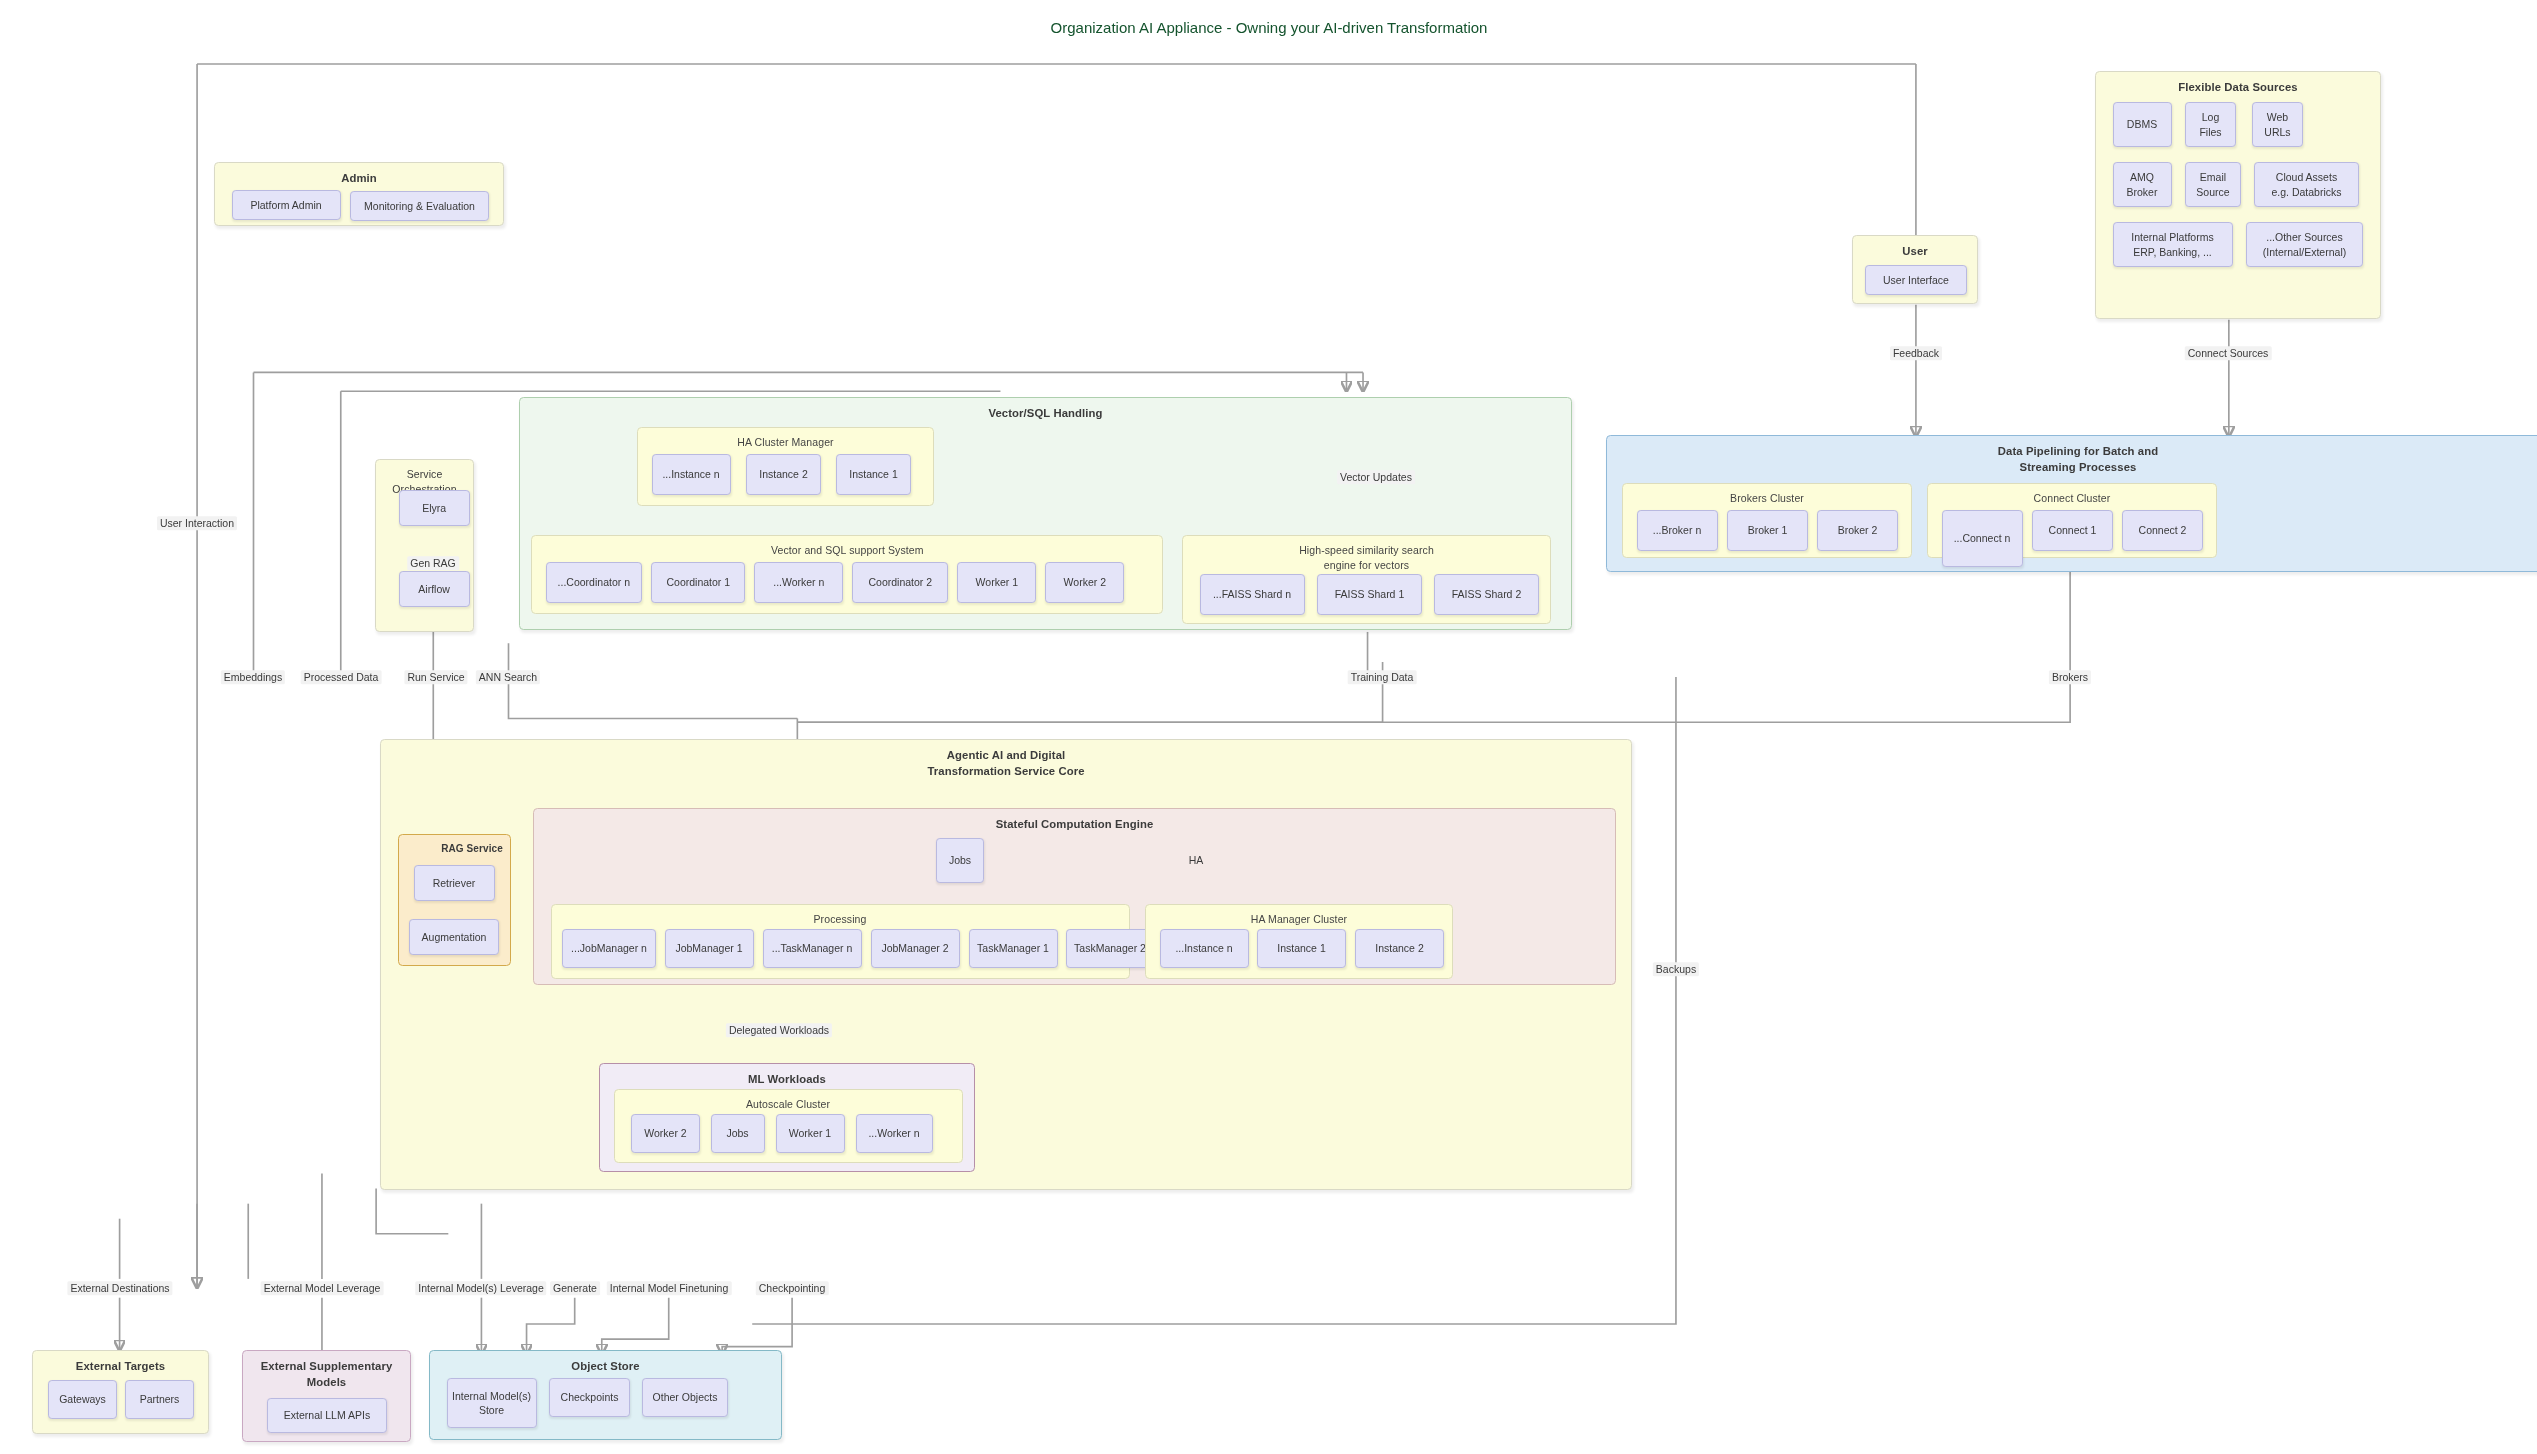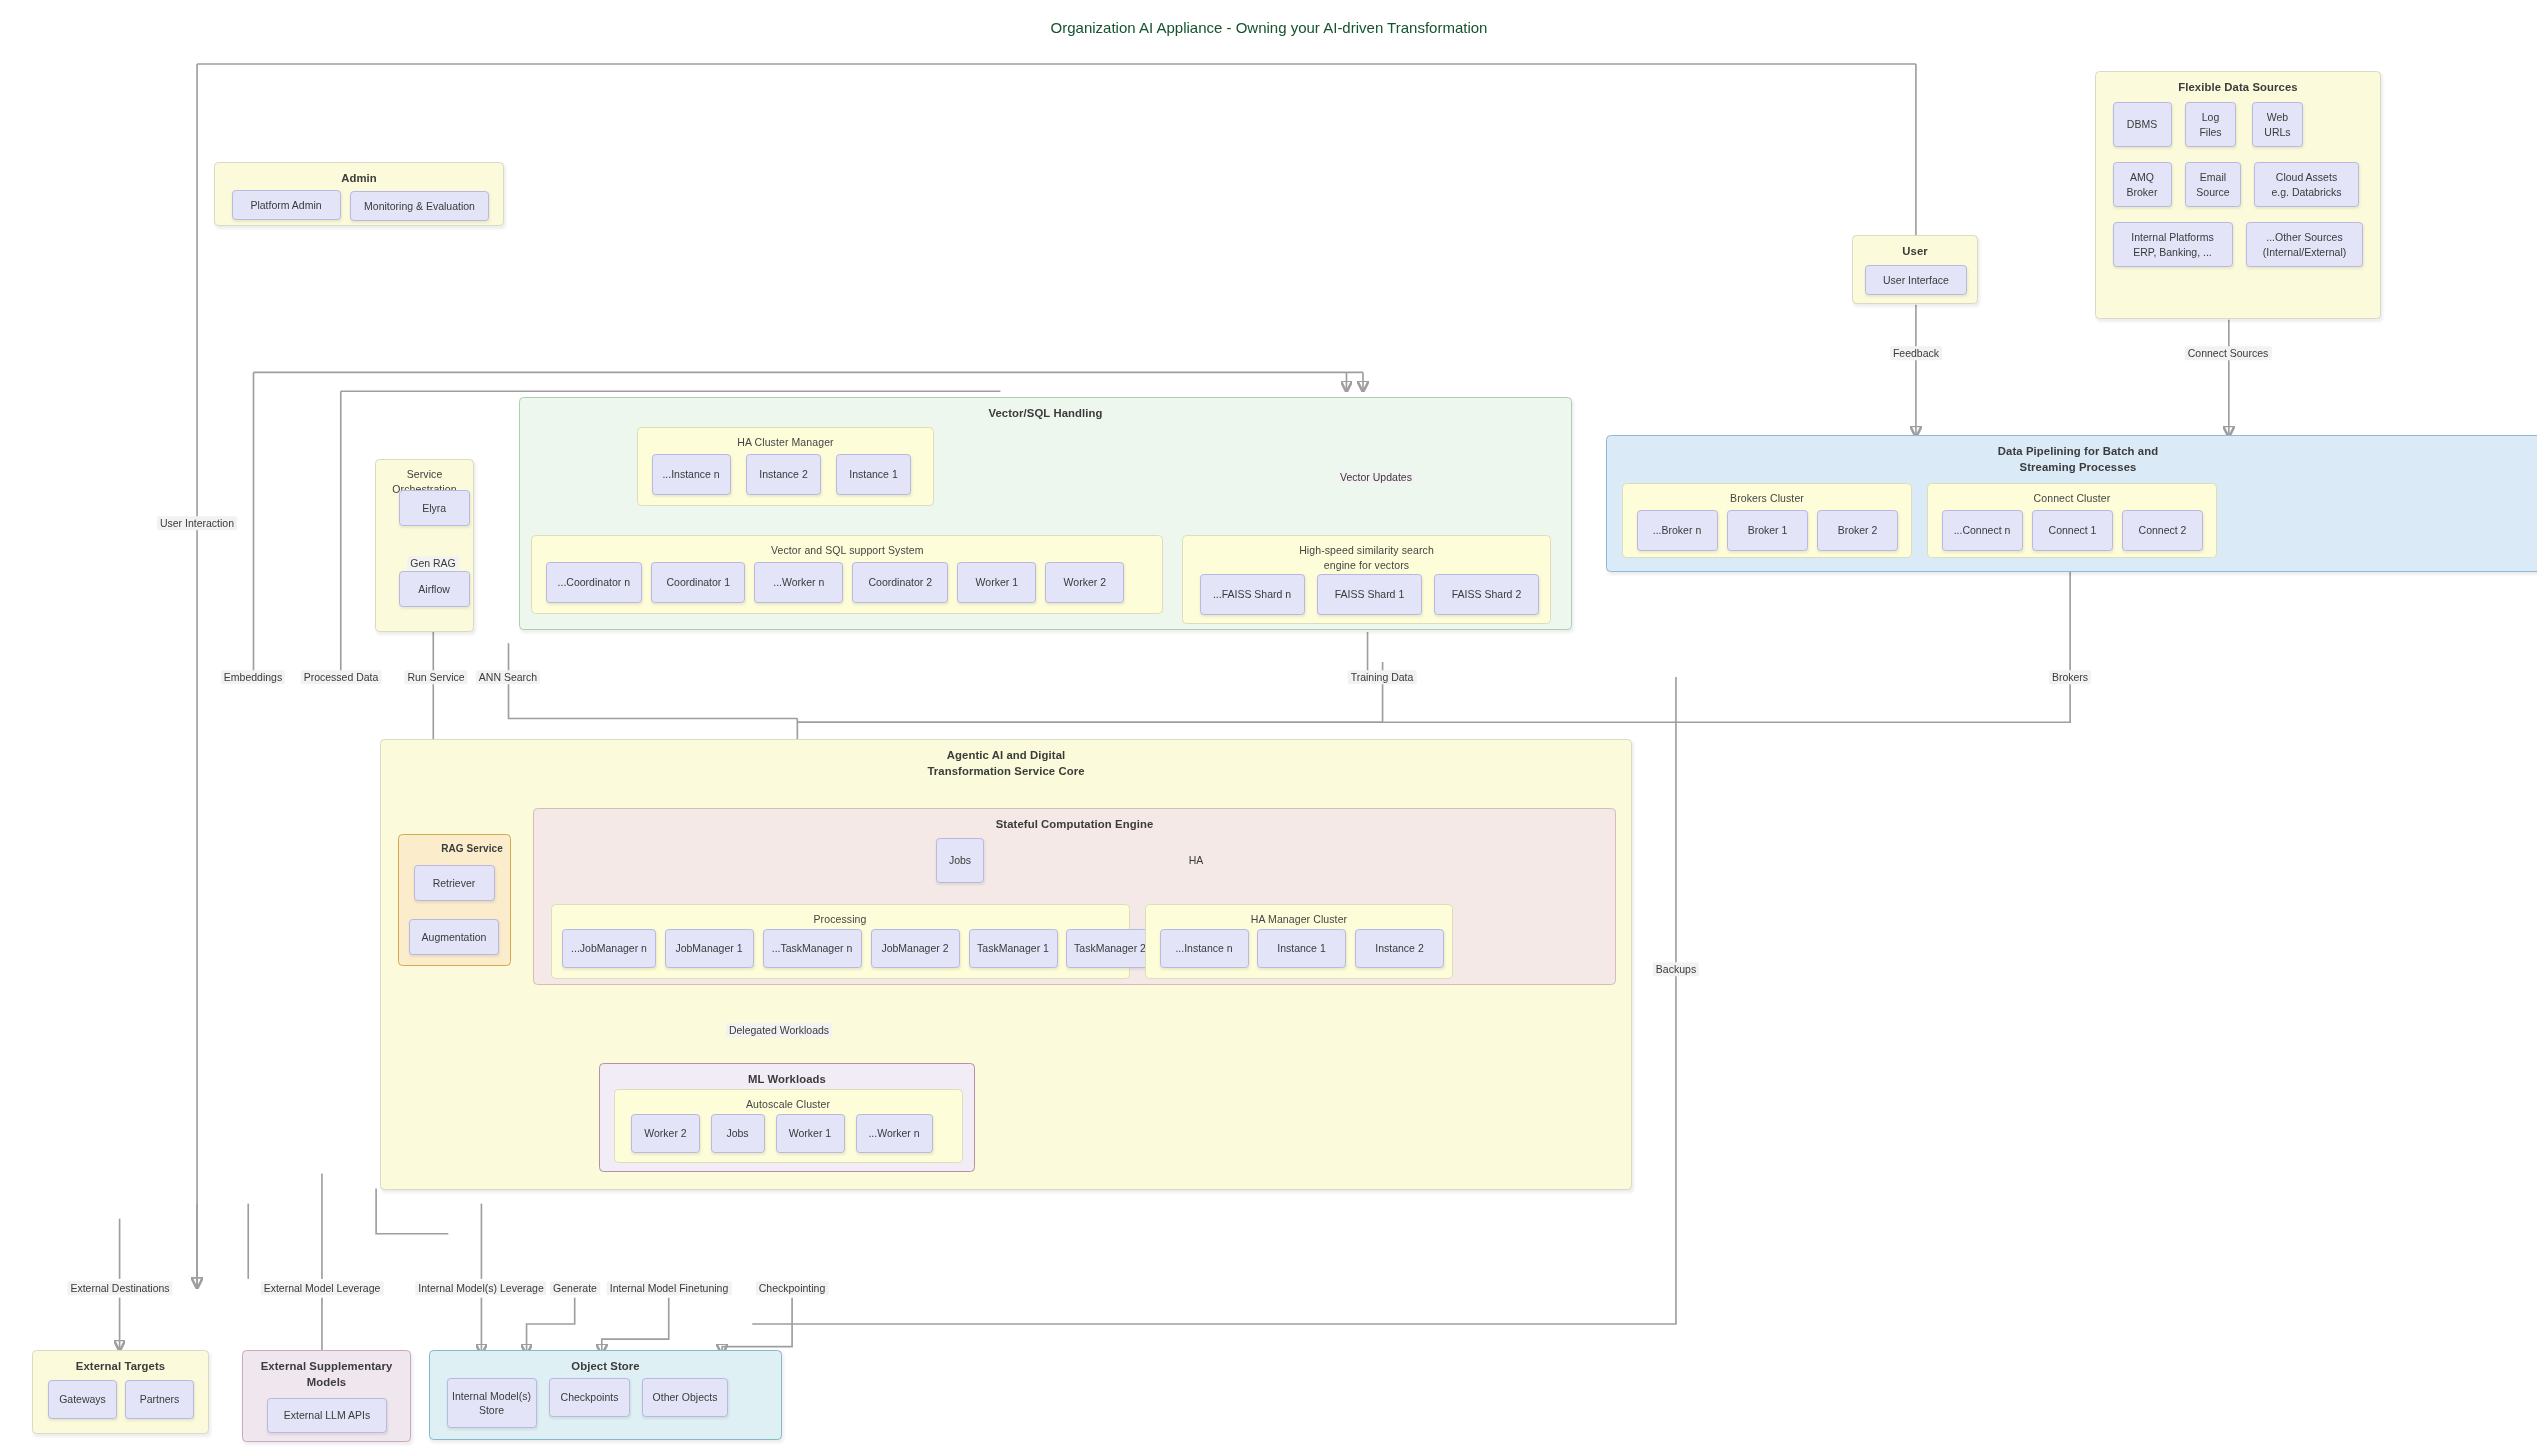--- a/index.html
+++ b/index.html
@@ -185,21 +185,21 @@
 
     <div class="grp yel2 sub" style="left:15px;top:47px;width:290px;height:75px;box-shadow:none;">
       <div class="gtitle">Brokers Cluster</div>
       <div class="node" style="left:13.5px;top:25.6px;width:81px;height:41px;">...Broker n</div>
       <div class="node" style="left:104px;top:25.6px;width:81px;height:41px;">Broker 1</div>
       <div class="node" style="left:194px;top:25.6px;width:81px;height:41px;">Broker 2</div>
     </div>
 
     <div class="grp yel2 sub" style="left:320px;top:47px;width:290px;height:75px;box-shadow:none;">
       <div class="gtitle">Connect Cluster</div>
-      <div class="node" style="left:13.5px;top:25.6px;width:81px;height:41px;">...Connect n</div>
+      <div class="node" style="left:13.5px;top:25.6px;width:81px;height:57px;">...Connect n</div>
       <div class="node" style="left:104px;top:25.6px;width:81px;height:41px;">Connect 1</div>
       <div class="node" style="left:194px;top:25.6px;width:81px;height:41px;">Connect 2</div>
     </div>
 
   </div>
 
   <div class="grp yel" style="left:375px;top:459px;width:99px;height:173px;">
     <div class="gtitle" style="font-size:10.5px;font-weight:normal;">Service Orchestration</div>
     <div class="node" style="left:22.6px;top:30px;width:71px;height:36px;">Elyra</div>
     <div class="node" style="left:22.6px;top:111px;width:71px;height:36px;">Airflow</div>

